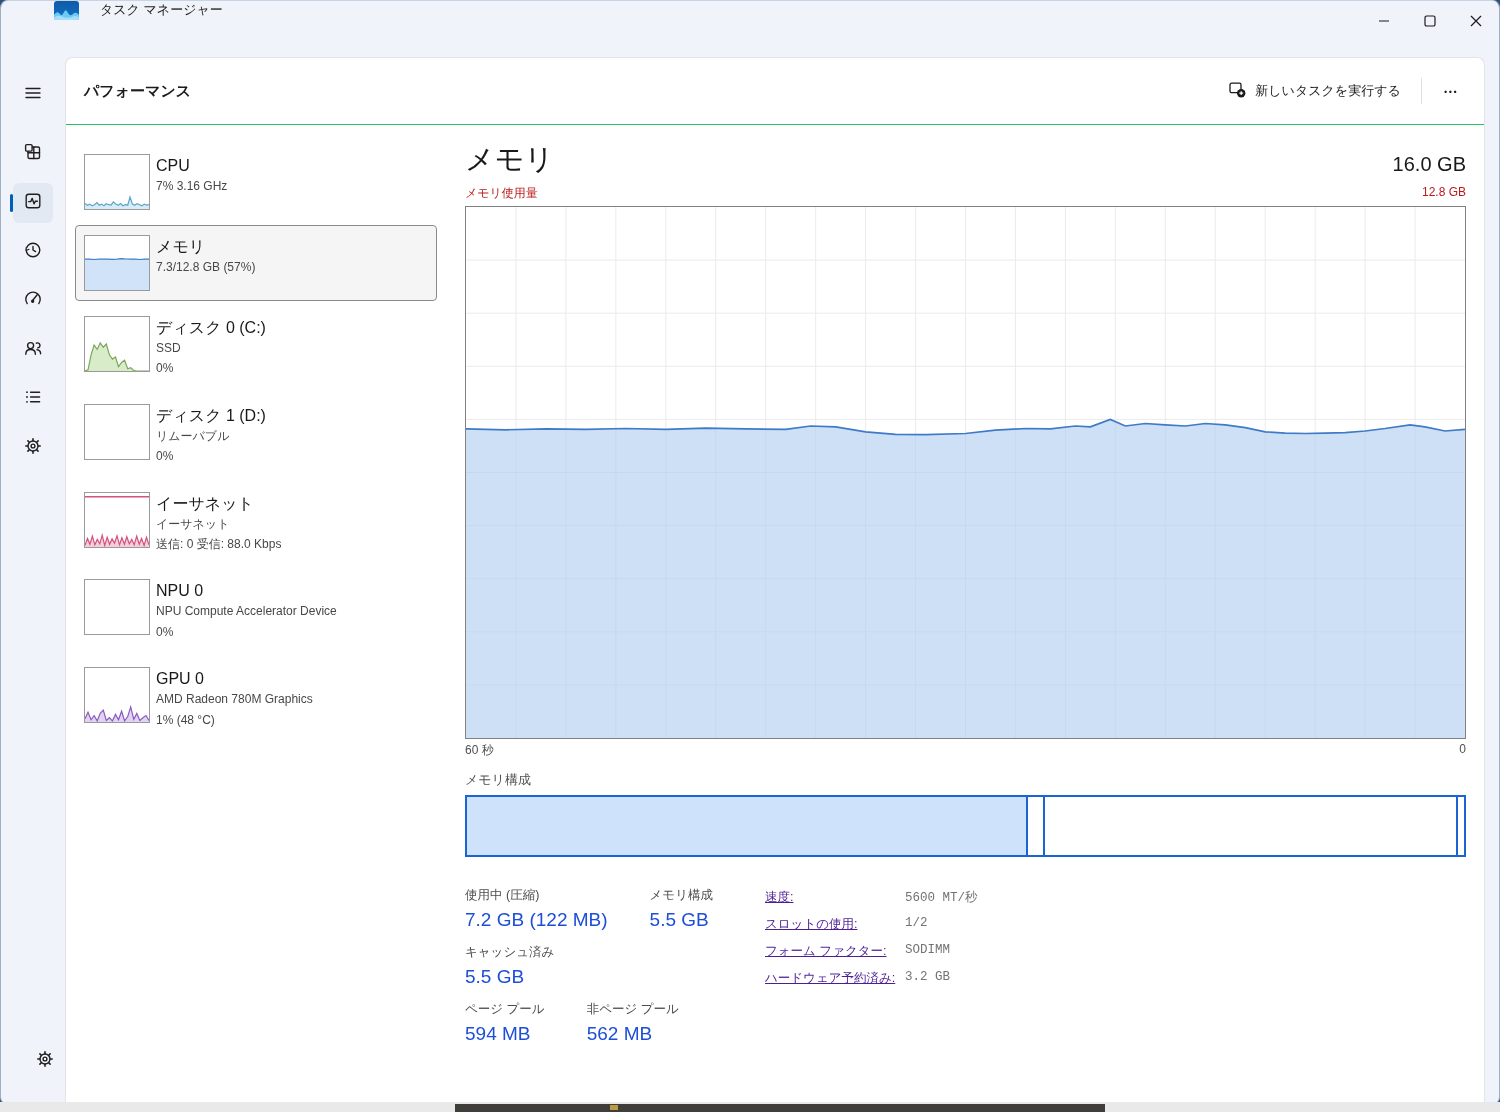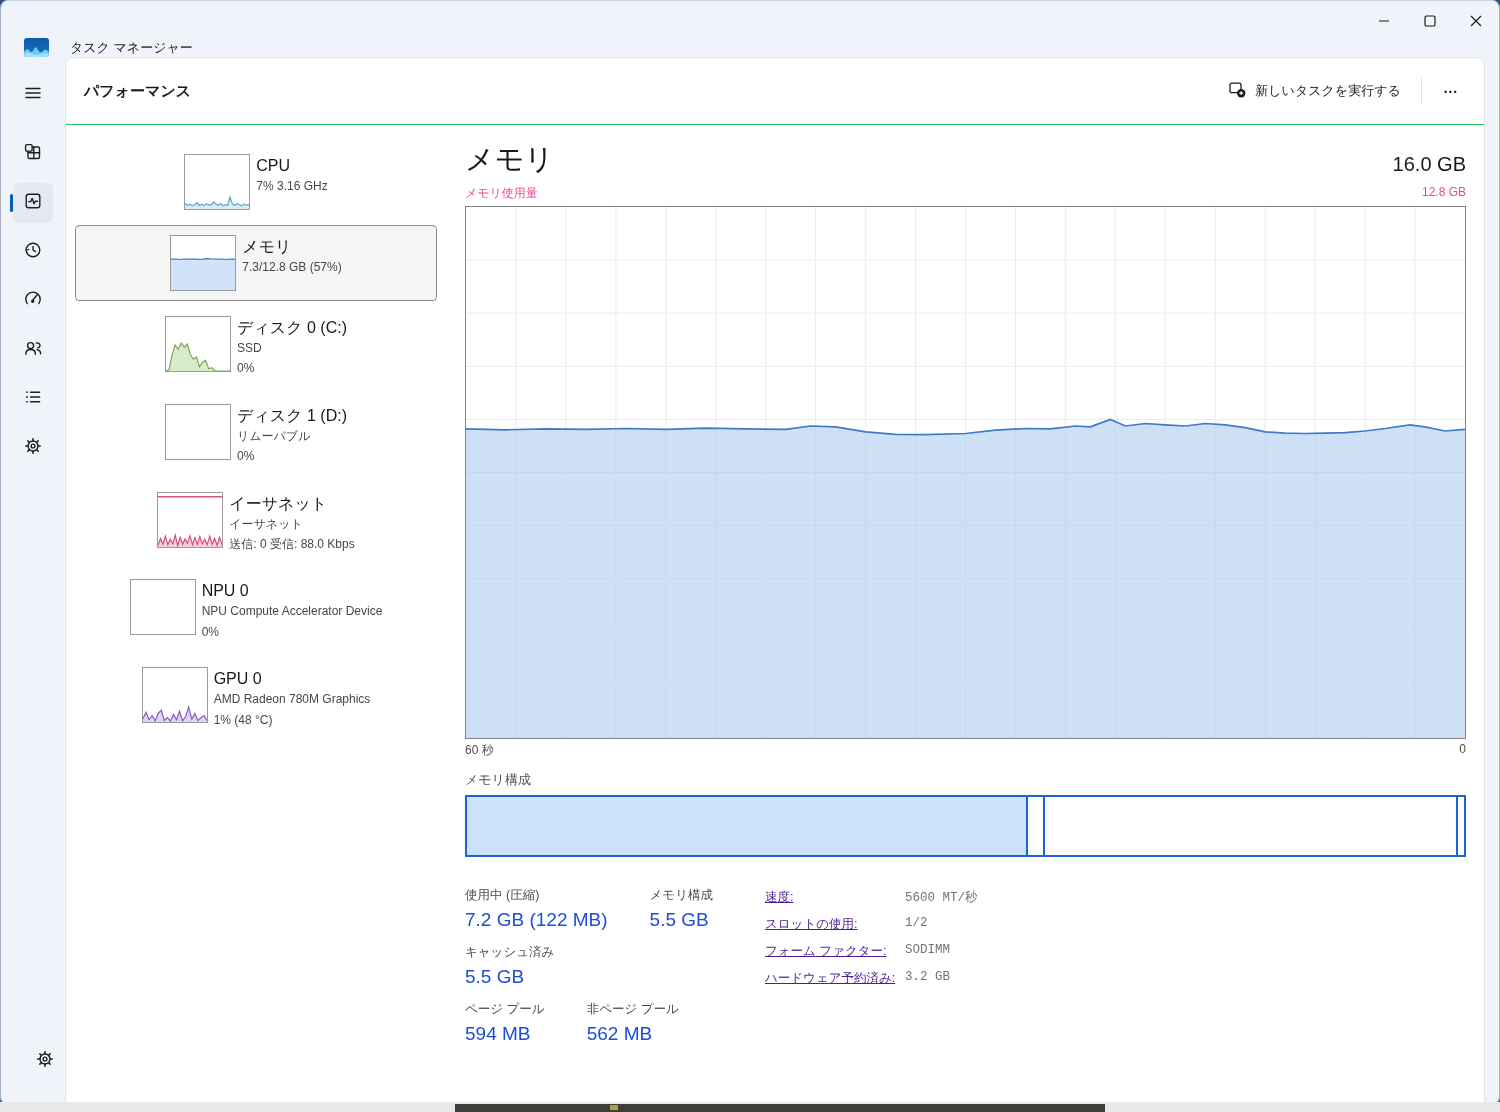--- a/index.html
+++ b/index.html
@@ -13,21 +13,21 @@
   .taskbar-sliver .dark-seg { position:absolute; left:455px; width:650px; top:2px; height:8px; background:#403e3a; }
   .taskbar-sliver .dot { position:absolute; top:3px; width:8px; height:5px; background:#b99a45; left:610px; }
 
   .window {
     position:absolute; left:0; top:0; width:1500px; height:1105px;
     background:#f0f3f9; border-radius:8px; overflow:hidden;
     border:1px solid #9fb0c4; border-top-color:#c9d4e2;
   }
 
   
-  .titlebar { height:56px; display:flex; align-items:flex-end; }
+  .titlebar { height:56px; display:flex; align-items:flex-start;padding-left:30px; }
   .app-icon { width:25px; height:19px; margin-left:23px; border-radius:3px; overflow:hidden; position:relative; background:linear-gradient(#0d5ba8,#1470c4); }
   .app-icon svg { position:absolute; left:0; bottom:0; }
   .app-title { margin-left:21px; font-size:13px; color:#1b1b1b; }
   .win-controls { margin-left:auto; display:flex; height:100%; align-items:flex-start; }
   .win-btn { width:46px; height:40px; display:flex; align-items:center; justify-content:center; cursor:default; }
 
   
   .rail { position:absolute; left:0; top:56px; bottom:0; width:64px; }
   .rail-btn { width:40px; height:40px; margin:0 0 9px 12px; display:flex; align-items:center; justify-content:center; border-radius:6px; position:relative; }
   .rail-btn.first { margin-top:18px; margin-bottom:19px; }
@@ -46,34 +46,34 @@
   .page-title { font-size:15px; font-weight:700; color:#1b1b1b; }
   .header-actions { margin-left:auto; display:flex; align-items:center;font-family:Liberation Serif, serif; }
   .run-task-btn { display:flex; align-items:center; gap:9px; font-size:13px; color:#1b1b1b; padding:7px 10px; border-radius:5px; }
   .header-sep { width:1px; height:26px; background:#dcdfe3; margin:0 10px; }
   .more-btn { font-size:15px; font-weight:700; letter-spacing:1px; padding:4px 12px 10px; border-radius:5px; color:#1b1b1b; }
 
   .card-body { position:absolute; top:68px; left:0; right:0; bottom:0; }
 
   
   .perf-list { position:absolute; left:9px; top:18px; width:362px; }
-  .perf-item { display:flex; gap:6px; padding:9px 8px; border:1px solid transparent; border-radius:4px; margin-bottom:5px;justify-content:center; }
+  .perf-item { display:flex; gap:6px; padding:9px 8px; border:1px solid transparent; border-radius:4px; margin-bottom:5px; }
   .perf-item.selected { background:#f5f5f5; border:1px solid #8a8a8a; }
   .thumb { width:66px; height:56px; border:1px solid #9a9a9a; background:#fff; flex:0 0 auto; }
   .thumb svg { display:block; }
   .perf-text { padding-top:2px; min-width:0; }
   .perf-title { font-size:16px; color:#191919; line-height:1.25; }
   .perf-sub { font-size:12px; color:#474747; line-height:1.7; white-space:nowrap; }
 
   
   .mem-panel { position:absolute; left:399px; right:18px; top:18px; bottom:0; }
   .mem-title-row { display:flex; align-items:flex-end; }
   .mem-title { font-size:29px; font-weight:400; color:#191919; line-height:1.1; }
   .mem-total { margin-left:auto; font-size:20px; color:#191919; }
-  .chart-caption-row { display:flex; margin-top:9px; margin-bottom:4px; font-size:12px; color:#ec4899; }
+  .chart-caption-row { display:flex; margin-top:9px; margin-bottom:4px; font-size:12px; color:#b91c1c; }
   .chart-caption-row .right { margin-left:auto; }
   .chart-box { height:533px; border:1px solid #818181; background:#fff; }
   .chart-box svg { display:block; }
   .chart-footer-row { display:flex; margin-top:3px; font-size:12px; color:#4f4f4f; }
   .chart-footer-row .right { margin-left:auto; }
 
   .comp-label { margin-top:12px; font-size:13px; color:#4f4f4f; }
   .comp-bar { margin-top:6px; height:62px; border:2px solid #1b64d3; background:#fff; position:relative; }
   .comp-used { position:absolute; left:0; top:0; bottom:0; background:#cfe2fb; border-right:2px solid #1b64d3; }
   .comp-divider { position:absolute; top:0; bottom:0; width:2px; background:#1b64d3; }

